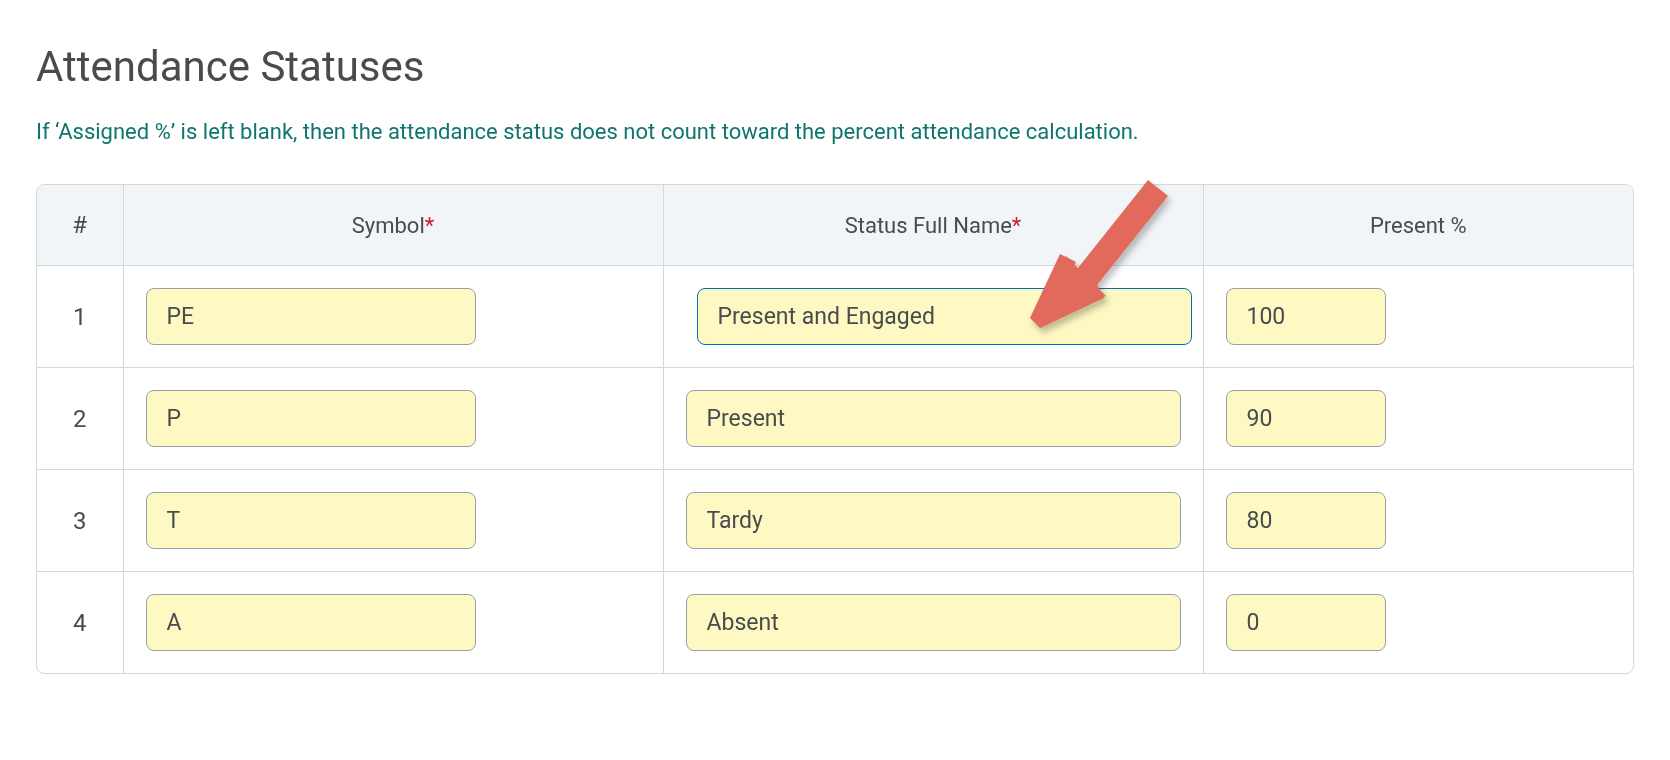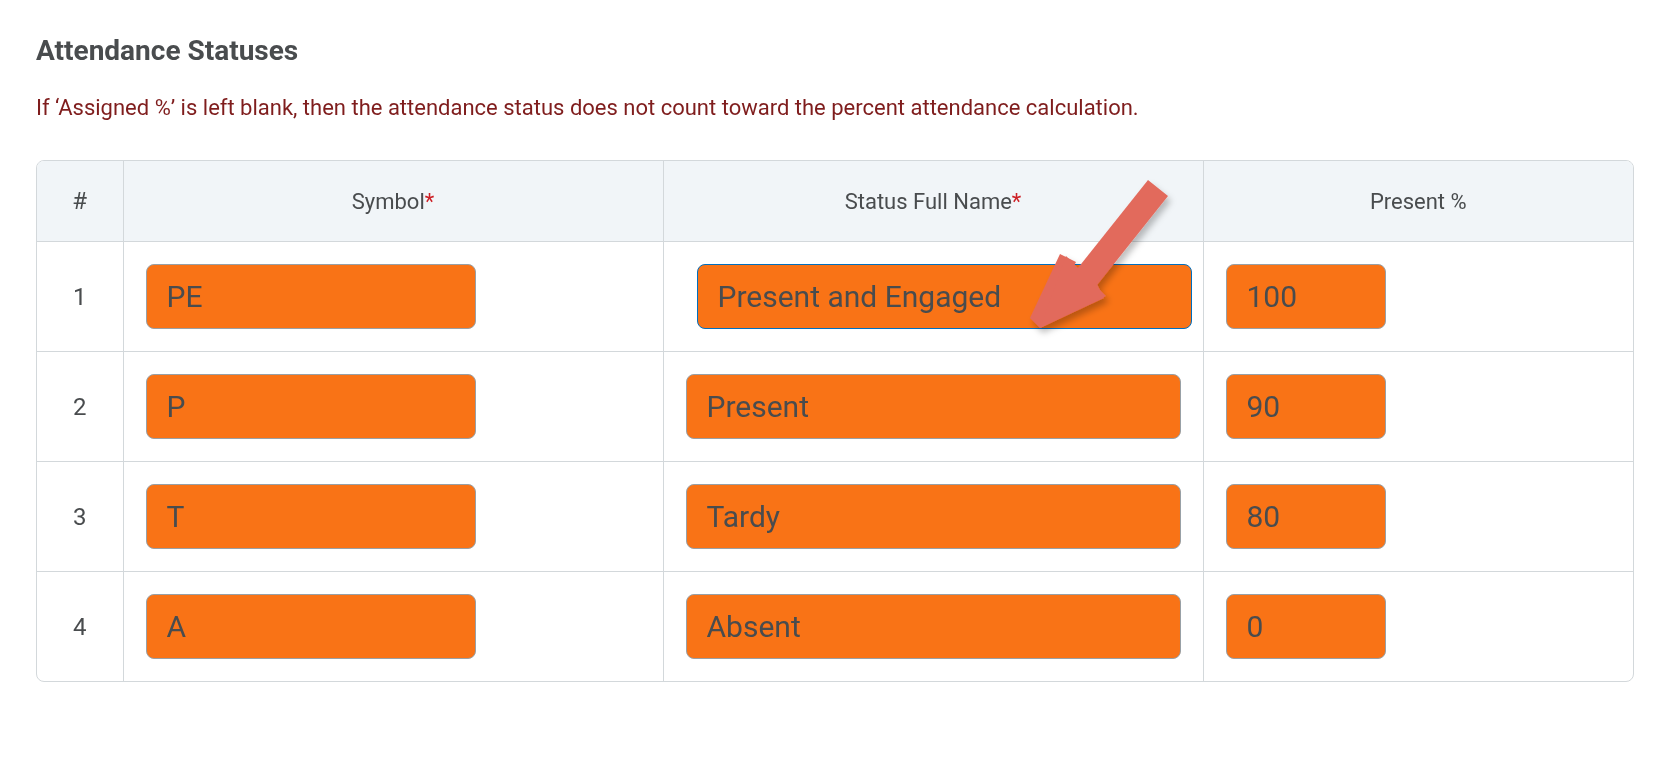--- a/index.html
+++ b/index.html
@@ -8,28 +8,28 @@
     padding: 0;
     font-family: -apple-system, BlinkMacSystemFont, "Segoe UI", Roboto, "Helvetica Neue", Arial, sans-serif;
     color: #333;
     background: #fff;
   }
   .page {
     padding: 30px 36px;
     position: relative;
   }
   h1.page-title {
-    font-size: 28px;
-    font-weight: 700;
+    font-size: 42px;
+    font-weight: 400;
     color: #494C4E;
-    margin: 4px 0 28px 0;
+    margin: 12px 0 28px 0;
   }
   .help-text {
     font-size: 22px;
-    color: #7f1d1d;
+    color: #0f766e;
     margin: 0 0 40px 0;
   }
   .table-wrap {
     border: 1px solid #d3d8db;
     border-radius: 8px;
     overflow: hidden;
     width: 100%;
   }
   table {
     border-collapse: collapse;
@@ -55,26 +55,26 @@
   }
   tbody tr:last-child td { border-bottom: none; }
   tbody td:last-child { border-right: none; }
   .col-num { width: 86px; text-align: center; font-size: 24px; color:#494C4E;}
   .col-sym { width: 540px; }
   .col-name { width: 540px; }
   .col-pct { width: auto; }
   .req { color: #cd2026; }
   input[type="text"] {
     width: 100%;
-    font-size: 30px;
+    font-size: 23px;
     padding: 14px 20px;
     border: 1px solid #98a0a6;
     border-radius: 8px;
     color: #494C4E;
-    background: #f97316;
+    background: #fef9c3;
     outline: none;
     font-family: inherit;
   }
   input.pct { max-width: 160px; }
   input.focused {
     border: 1.5px solid #006FBF;
     margin-left: 11px;
   }
   .arrow {
     position: absolute;

